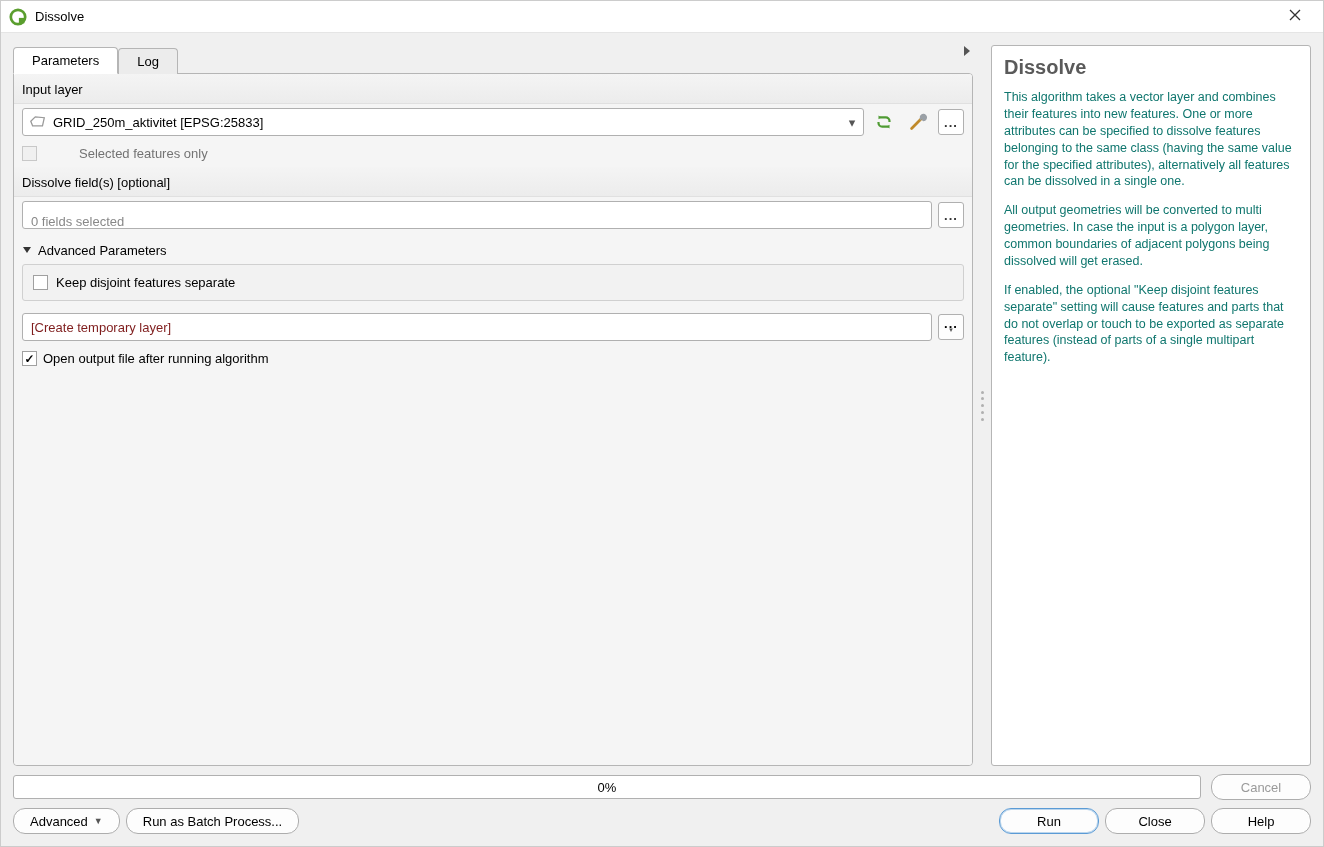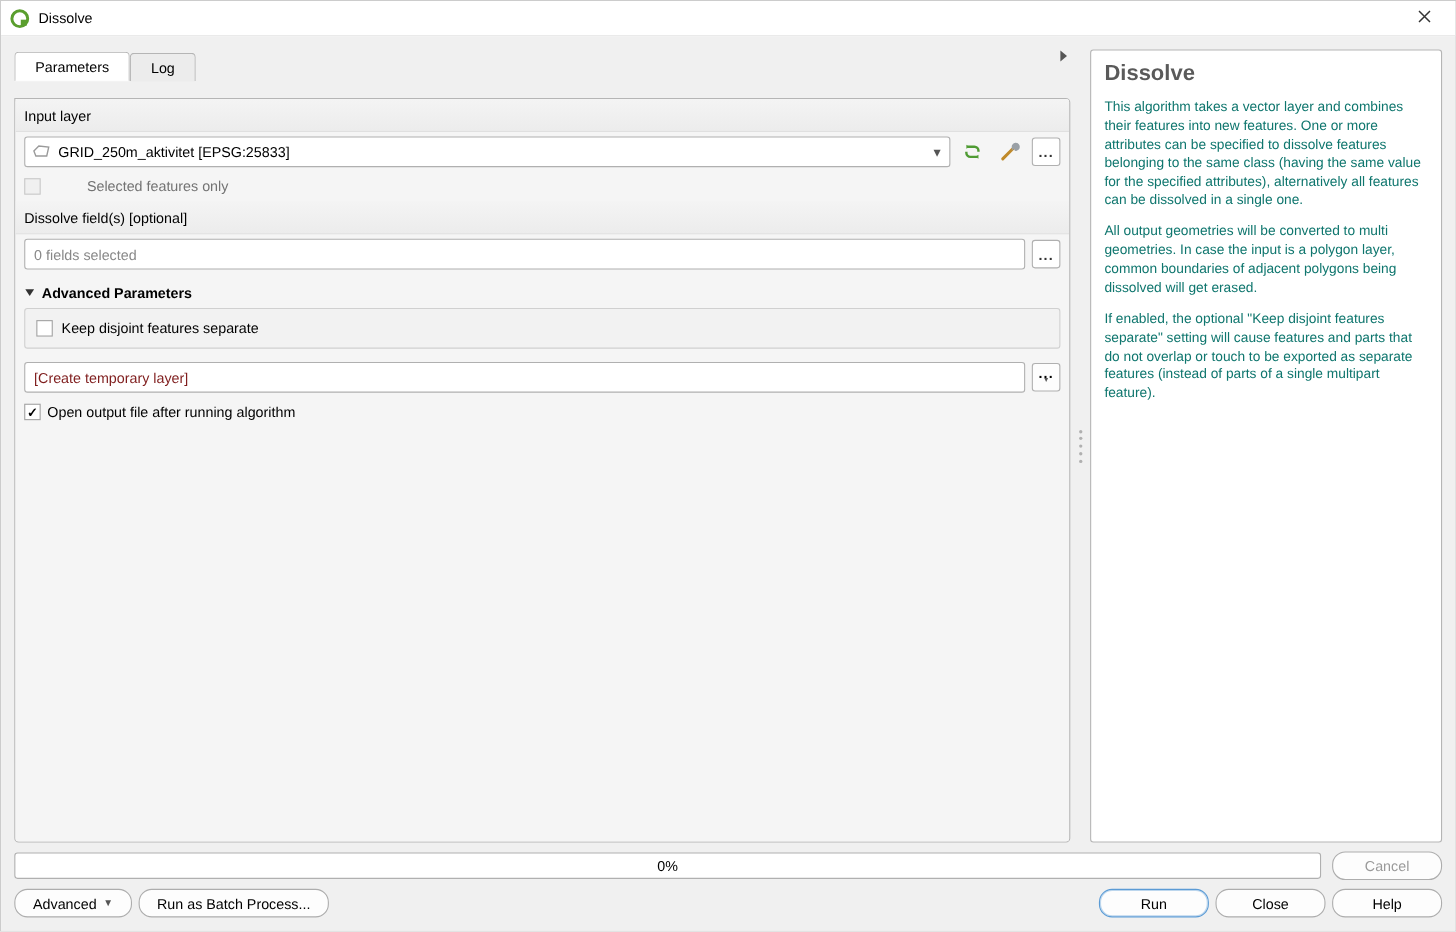--- a/index.html
+++ b/index.html
@@ -44,21 +44,20 @@
     flex: 1;
     display: flex;
     gap: 6px;
     min-height: 0;
   }
   .left-pane {
     flex: 1;
     display: flex;
     flex-direction: column;
     min-width: 0;
-    gap: 16px;
   }
   .tabs-row {
     display: flex;
     align-items: flex-end;
     height: 28px;
     position: relative;
   }
   .tab {
     padding: 5px 18px 5px 18px;
     border: 1px solid #b5b5b5;
@@ -160,29 +159,29 @@
   }
   .disabled-text { color: #737373; margin-left: 36px; }
   .field-input {
     flex: 1;
     height: 28px;
     background: #fff;
     border: 1px solid #b0b0b0;
     border-radius: 3px;
     padding: 12px 8px;
     display: flex;
-    align-items: center;
+    align-items: flex-start;
     color: #888;
   }
   .adv-header {
     display: flex;
     align-items: center;
     gap: 6px;
     padding: 10px 8px 6px 8px;
-    font-weight: bold;
+    font-weight: normal;
   }
   .adv-body {
     margin: 0 8px 8px 8px;
     border: 1px solid #d0d0d0;
     background: #f2f2f2;
     border-radius: 3px;
     padding: 10px 10px;
     display: flex;
     align-items: center;
     gap: 8px;

